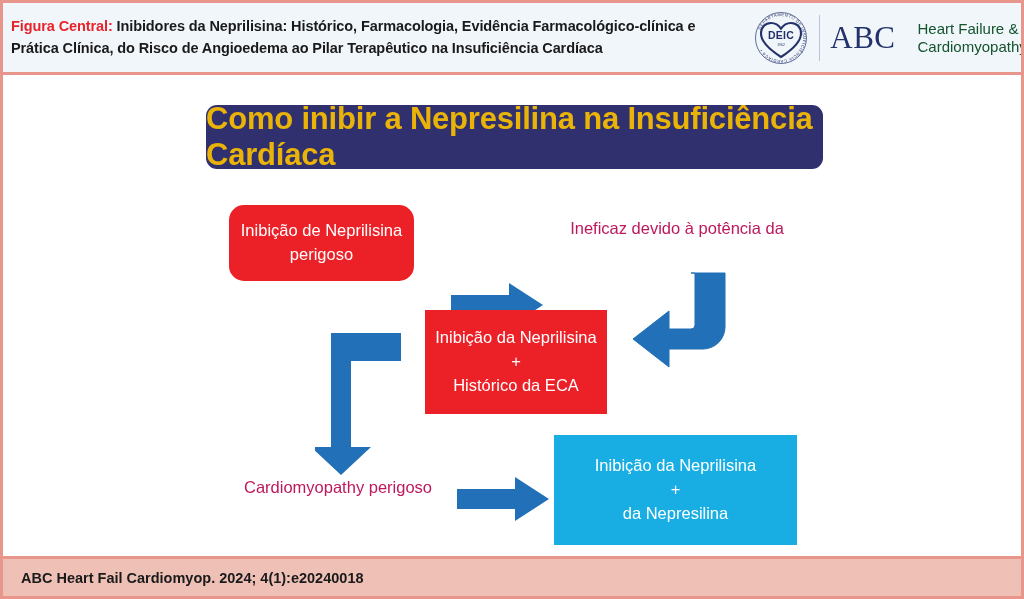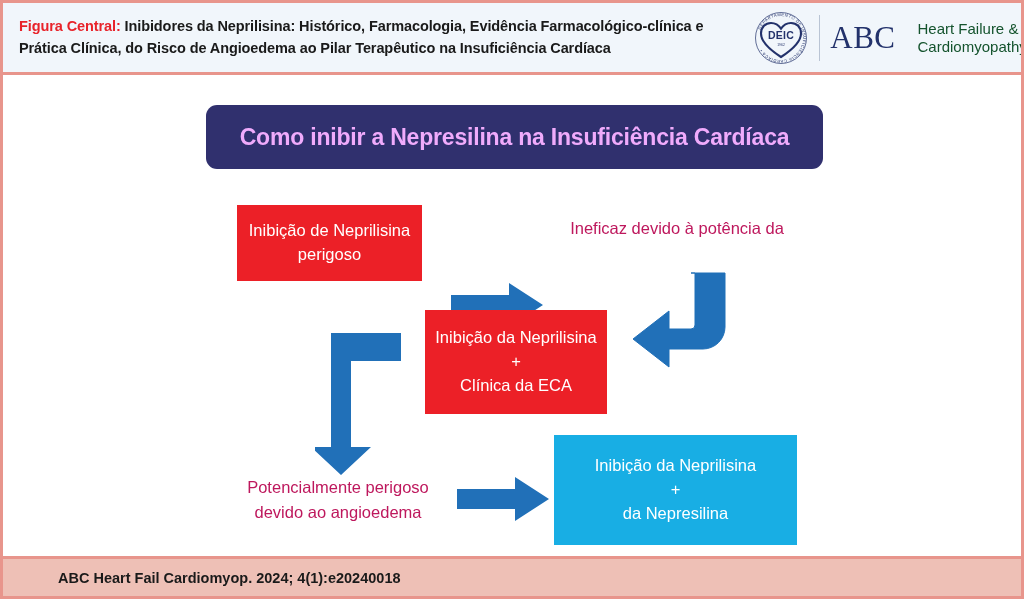--- a/index.html
+++ b/index.html
@@ -27,21 +27,21 @@
     width: 1018px;
     height: 72px;
     background: #f1f6fb;
     border-bottom: 3px solid #e8958c;
     box-sizing: border-box;
     display: flex;
     align-items: center;
   }
   #header-title {
     flex: 1 1 auto;
-    padding: 0 14px 0 16px;
+    padding: 0 14px 0 8px;
     font-size: 14.5px;
     font-weight: bold;
     line-height: 1.45;
     color: #1a1a1a;
     letter-spacing: -0.1px;
   }
   #header-title .label {
     color: #e8232a;
     font-weight: bold;
   }
@@ -102,22 +102,22 @@
     top: 30px;
     width: 617px;
     height: 64px;
     background: #30306e;
     border-radius: 11px;
     display: flex;
     align-items: center;
     justify-content: center;
   }
   #banner-text {
-    color: #f0abfc;
-    font-size: 23px;
+    color: #eab308;
+    font-size: 31px;
     font-weight: bold;
     letter-spacing: -0.2px;
   }
 
   
   .box {
     position: absolute;
     display: flex;
     flex-direction: column;
     align-items: center;
@@ -126,22 +126,22 @@
     font-size: 16.5px;
     line-height: 1.45;
     text-align: center;
     box-sizing: border-box;
   }
   .box .ln { display: block; }
   .box-red  { background: #ec2027; }
   .box-cyan { background: #18aee4; }
 
   #box-neprilisina-alone {
-    left: 234px; top: 130px;
-    width: 185px; height: 76px;
+    left: 226px; top: 130px;
+    width: 185px; height: 76px; border-radius: 15px;
   }
   #box-nepri-eca {
     left: 422px; top: 235px;
     width: 182px; height: 104px;
   }
   #box-nepri-arb {
     left: 551px; top: 360px;
     width: 243px; height: 110px;
   }
 
@@ -175,21 +175,20 @@
   #footer {
     position: absolute;
     left: 0; bottom: 0;
     width: 1018px;
     height: 40px;
     background: #eec0b6;
     border-top: 3px solid #e8958c;
     box-sizing: border-box;
     display: flex;
     align-items: center;
-    padding-left: 37px;
   }
   #footer-text {
     padding-left: 18px;
     font-size: 14.5px;
     font-weight: bold;
     color: #1a1a1a;
   }
 </style>
 </head>
 <body>
@@ -256,32 +255,31 @@
 
     <div id="arrow-elbow-j" class="arrow">
       <svg viewBox="0 0 110 100" width="110" height="100" aria-hidden="true">
         <path d="M62,2 L96,2 L96,56 A22,22 0 0 1 74,78 L40,78 L40,96 L4,68 L40,40 L40,58 L62,58 A4,4 0 0 0 66,54 L66,2 Z" fill="#2170b8" stroke="#2170b8" stroke-width="1" stroke-linejoin="round"></path>
       </svg>
     </div>
 
     <div id="box-nepri-eca" class="box box-red">
       <span class="ln">Inibição da Neprilisina</span>
       <span class="ln">+</span>
-      <span class="ln">Clínica da ECA</span>
+      <span class="ln">Histórico da ECA</span>
     </div>
 
     <div id="arrow-elbow-g" class="arrow">
       <svg viewBox="0 0 88 146" width="88" height="146" aria-hidden="true">
         <path d="M86,2 L86,30 L36,30 L36,116 L56,116 L26,144 L-4,116 L16,116 L16,2 Z" fill="#2170b8"></path>
       </svg>
     </div>
 
     <div id="text-perigoso" class="textnode">
-      <div>Potencialmente perigoso</div>
-      <div>devido ao angioedema</div>
+      <div>Cardiomyopathy perigoso</div>
     </div>
 
     <div id="arrow-right-bot" class="arrow">
       <svg viewBox="0 0 96 52" width="96" height="52" aria-hidden="true">
         <path d="M2,16 L60,16 L60,4 L94,26 L60,48 L60,36 L2,36 Z" fill="#2170b8"></path>
       </svg>
     </div>
 
     <div id="box-nepri-arb" class="box box-cyan">
       <span class="ln">Inibição da Neprilisina</span>

